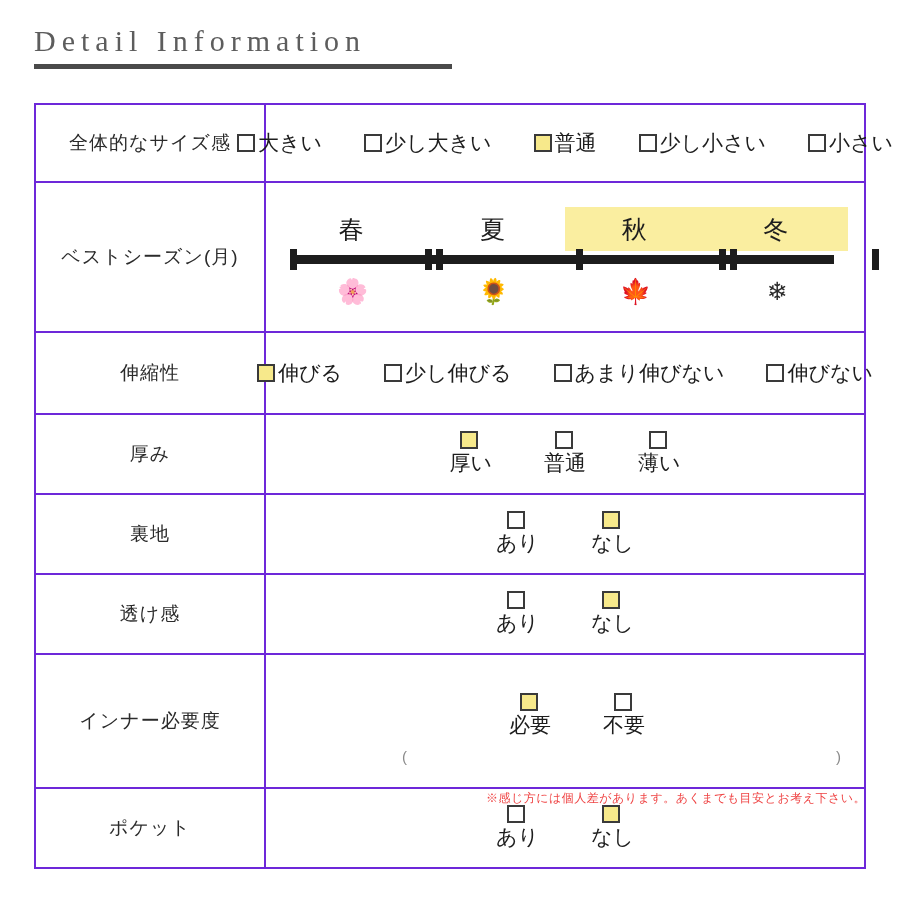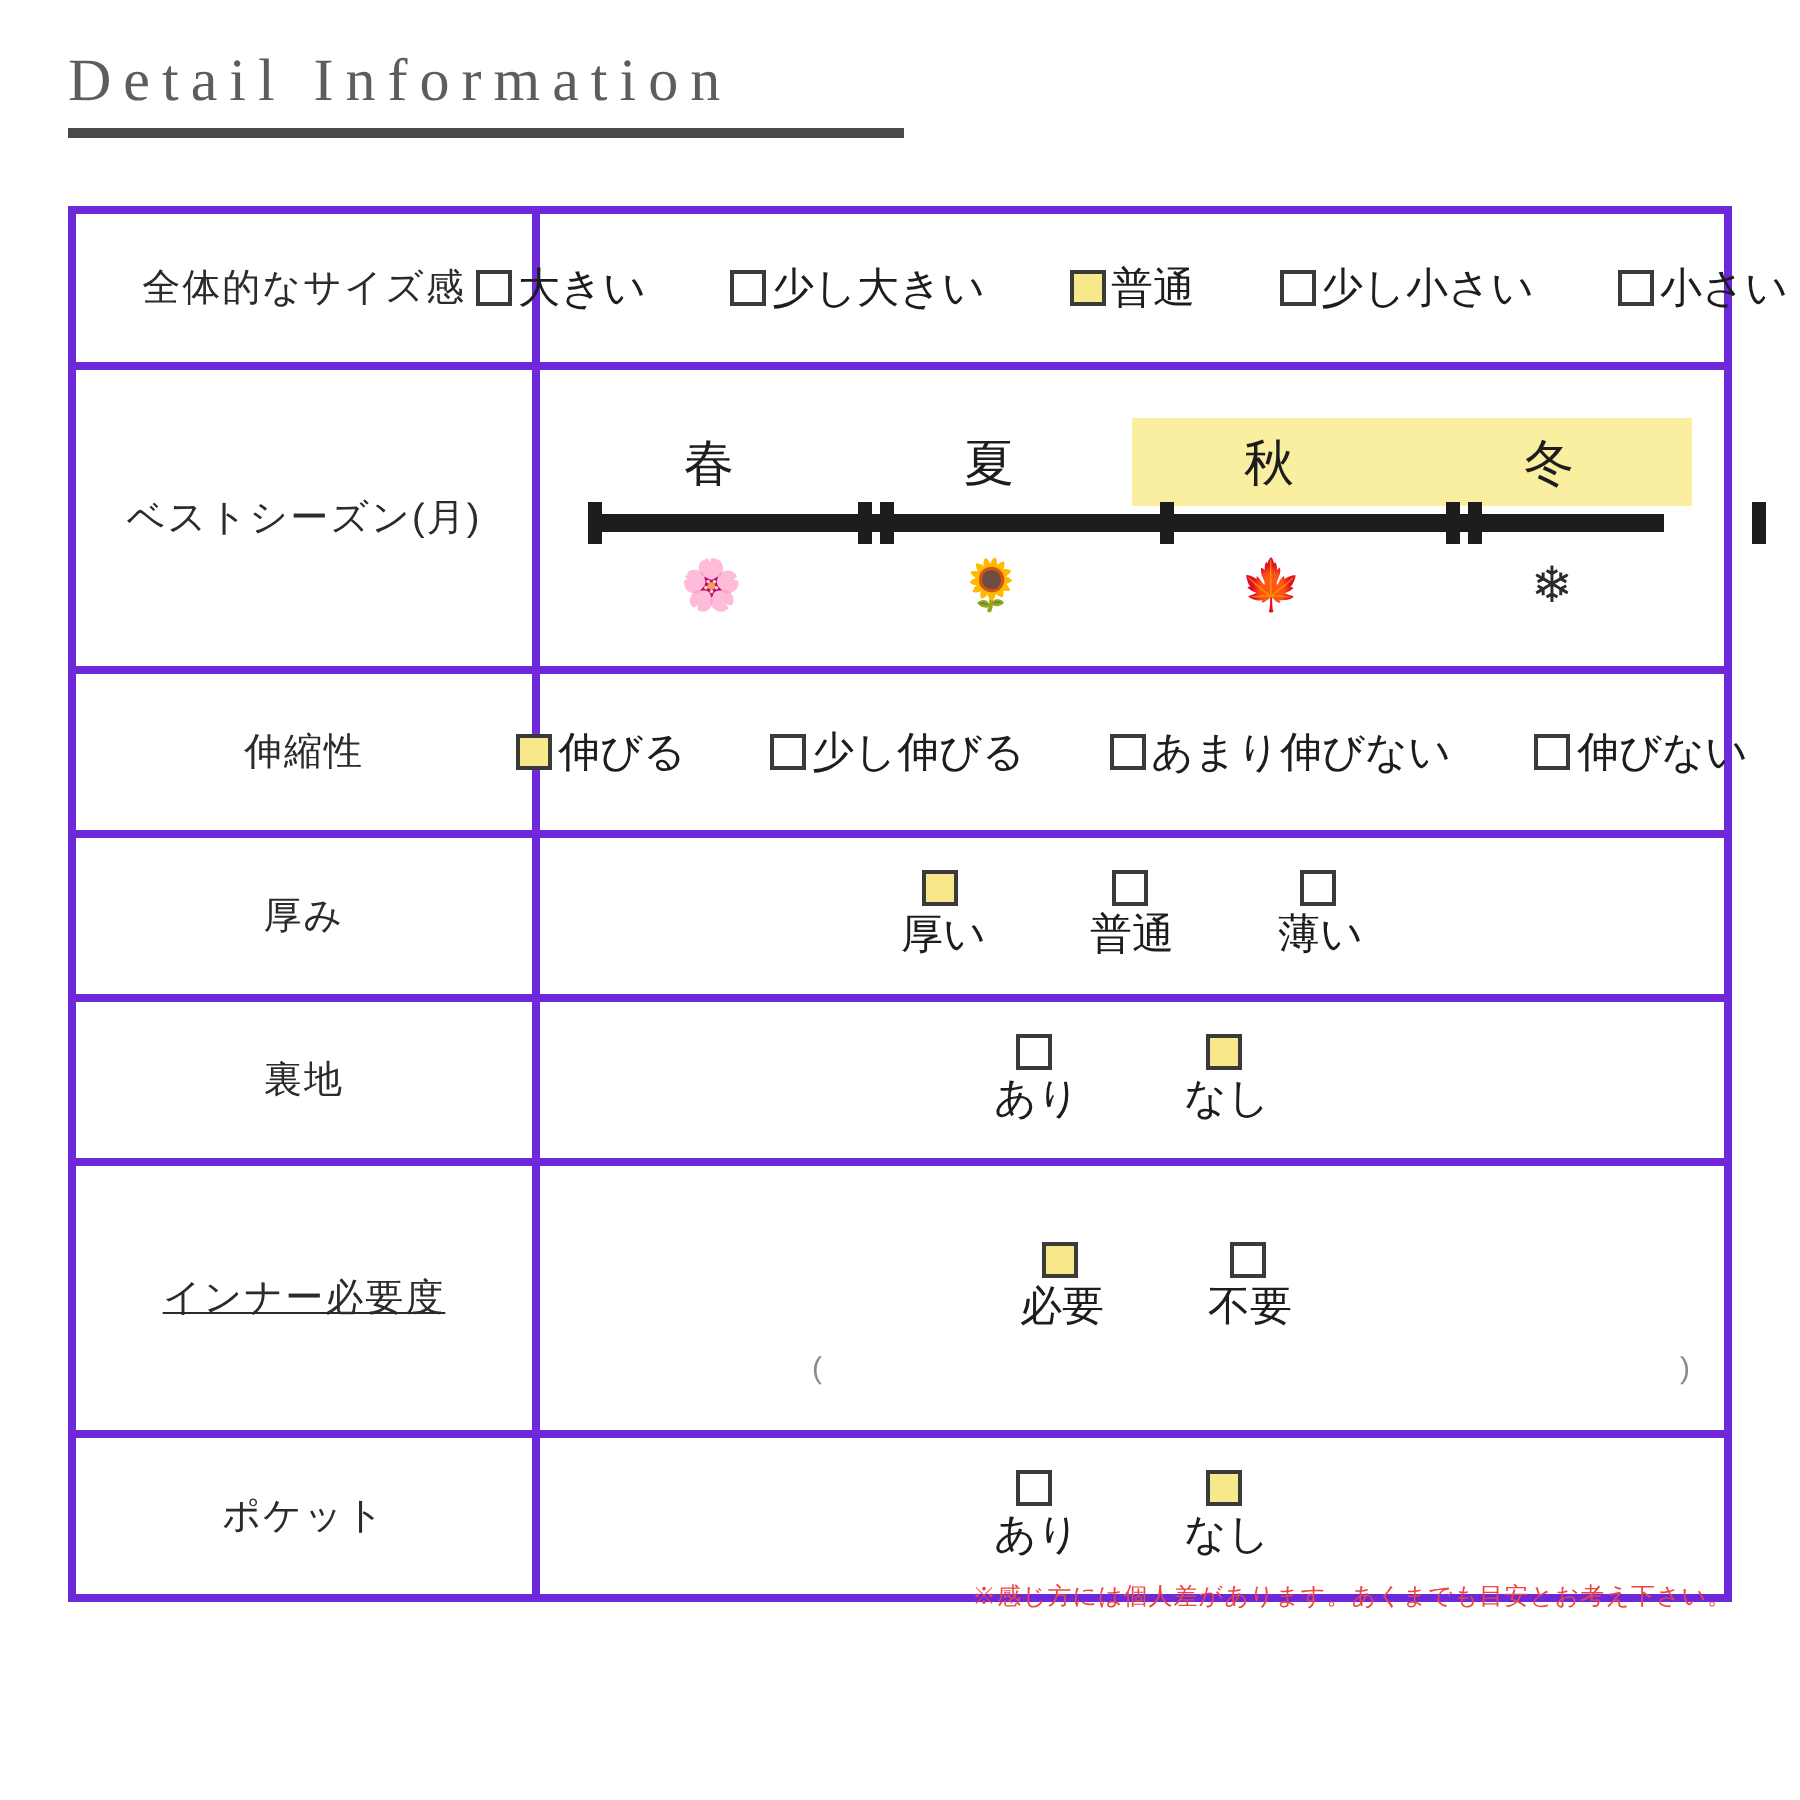--- a/index.html
+++ b/index.html
@@ -46,21 +46,21 @@
   
   .table {
     position: absolute;
     left: 34px;
     top: 103px;
     width: 832px;
     border-collapse: collapse;
     table-layout: fixed;
   }
   .table td {
-    border: 4px solid #6d28d9;
+    border: 2px solid #6d28d9;
     padding: 16px;
     vertical-align: middle;
   }
   .th-cell {
     width: 196px;
     text-align: center;
     font-size: 19px;
     letter-spacing: 1px;
     color: #2b2b2b;
     background: #ffffff;
@@ -70,21 +70,21 @@
   .val-cell {
     padding: 0 10px;
   }
 
   .row-size { height: 78px; }
   .row-season { height: 116px; }
   .row-stretch { height: 82px; }
   .row-thick { height: 78px; }
   .row-lining { height: 78px; }
   .row-sheer { height: 78px; }
-  .row-inner { height: 100px; text-decoration: underline; }
+  .row-inner { height: 100px; }
   .row-pocket { height: 78px; }
 
   
   .opts {
     display: flex;
     align-items: center;
     justify-content: center;
     flex-wrap: nowrap;
   }
   .opts.gap-sm > .opt { margin: 0 21px; }
@@ -328,20 +328,35 @@
                 <span>あり</span>
               </span>
             <span class="opt checked">
                 <span class="box"></span>
                 <span>なし</span>
               </span>
           </div>
         </td>
       </tr>
 
+      <tr class="row-sheer">
+        <td class="th-cell">透け感</td>
+        <td class="val-cell">
+          <div class="opts gap-lg">
+            <span class="opt">
+                <span class="box"></span>
+                <span>あり</span>
+              </span>
+            <span class="opt checked">
+                <span class="box"></span>
+                <span>なし</span>
+              </span>
+          </div>
+        </td>
+      </tr>
 
       <tr class="row-inner">
         <td class="th-cell">インナー必要度</td>
         <td class="val-cell">
           <div class="inner-cell-inner">
             <div class="opts gap-lg inner-opts">
               <span class="opt checked">
                   <span class="box"></span>
                   <span>必要</span>
                 </span>

